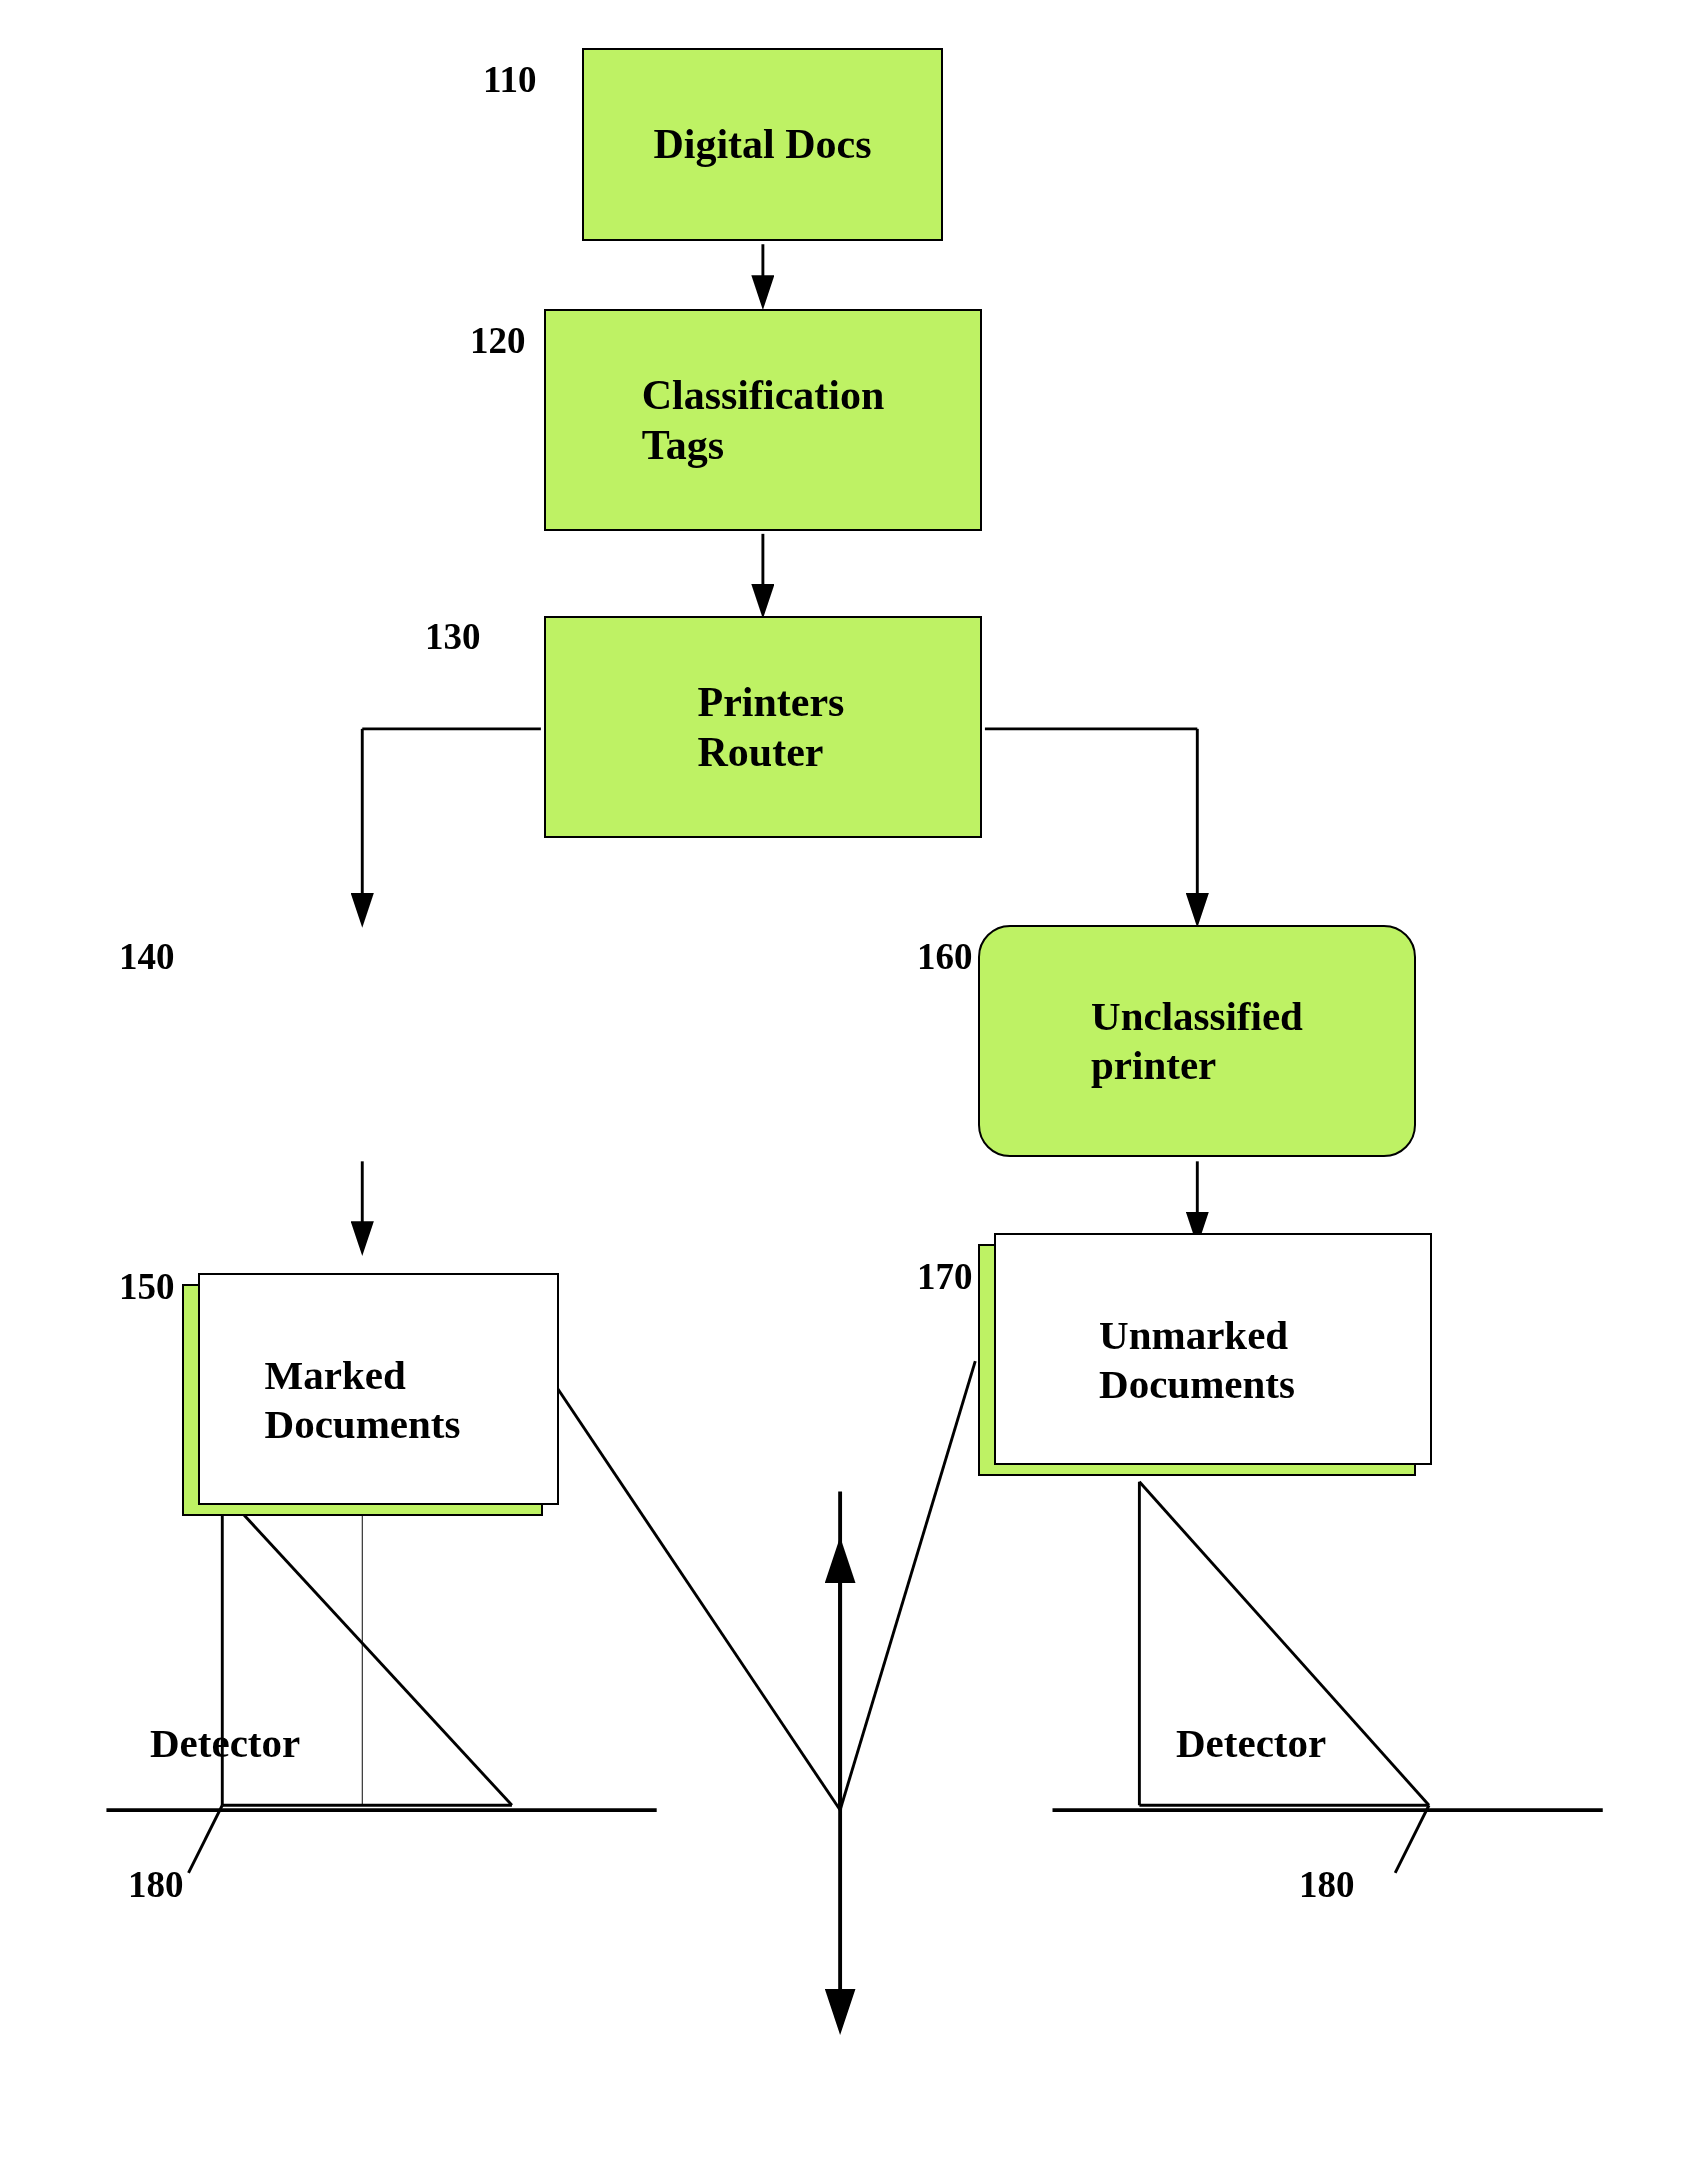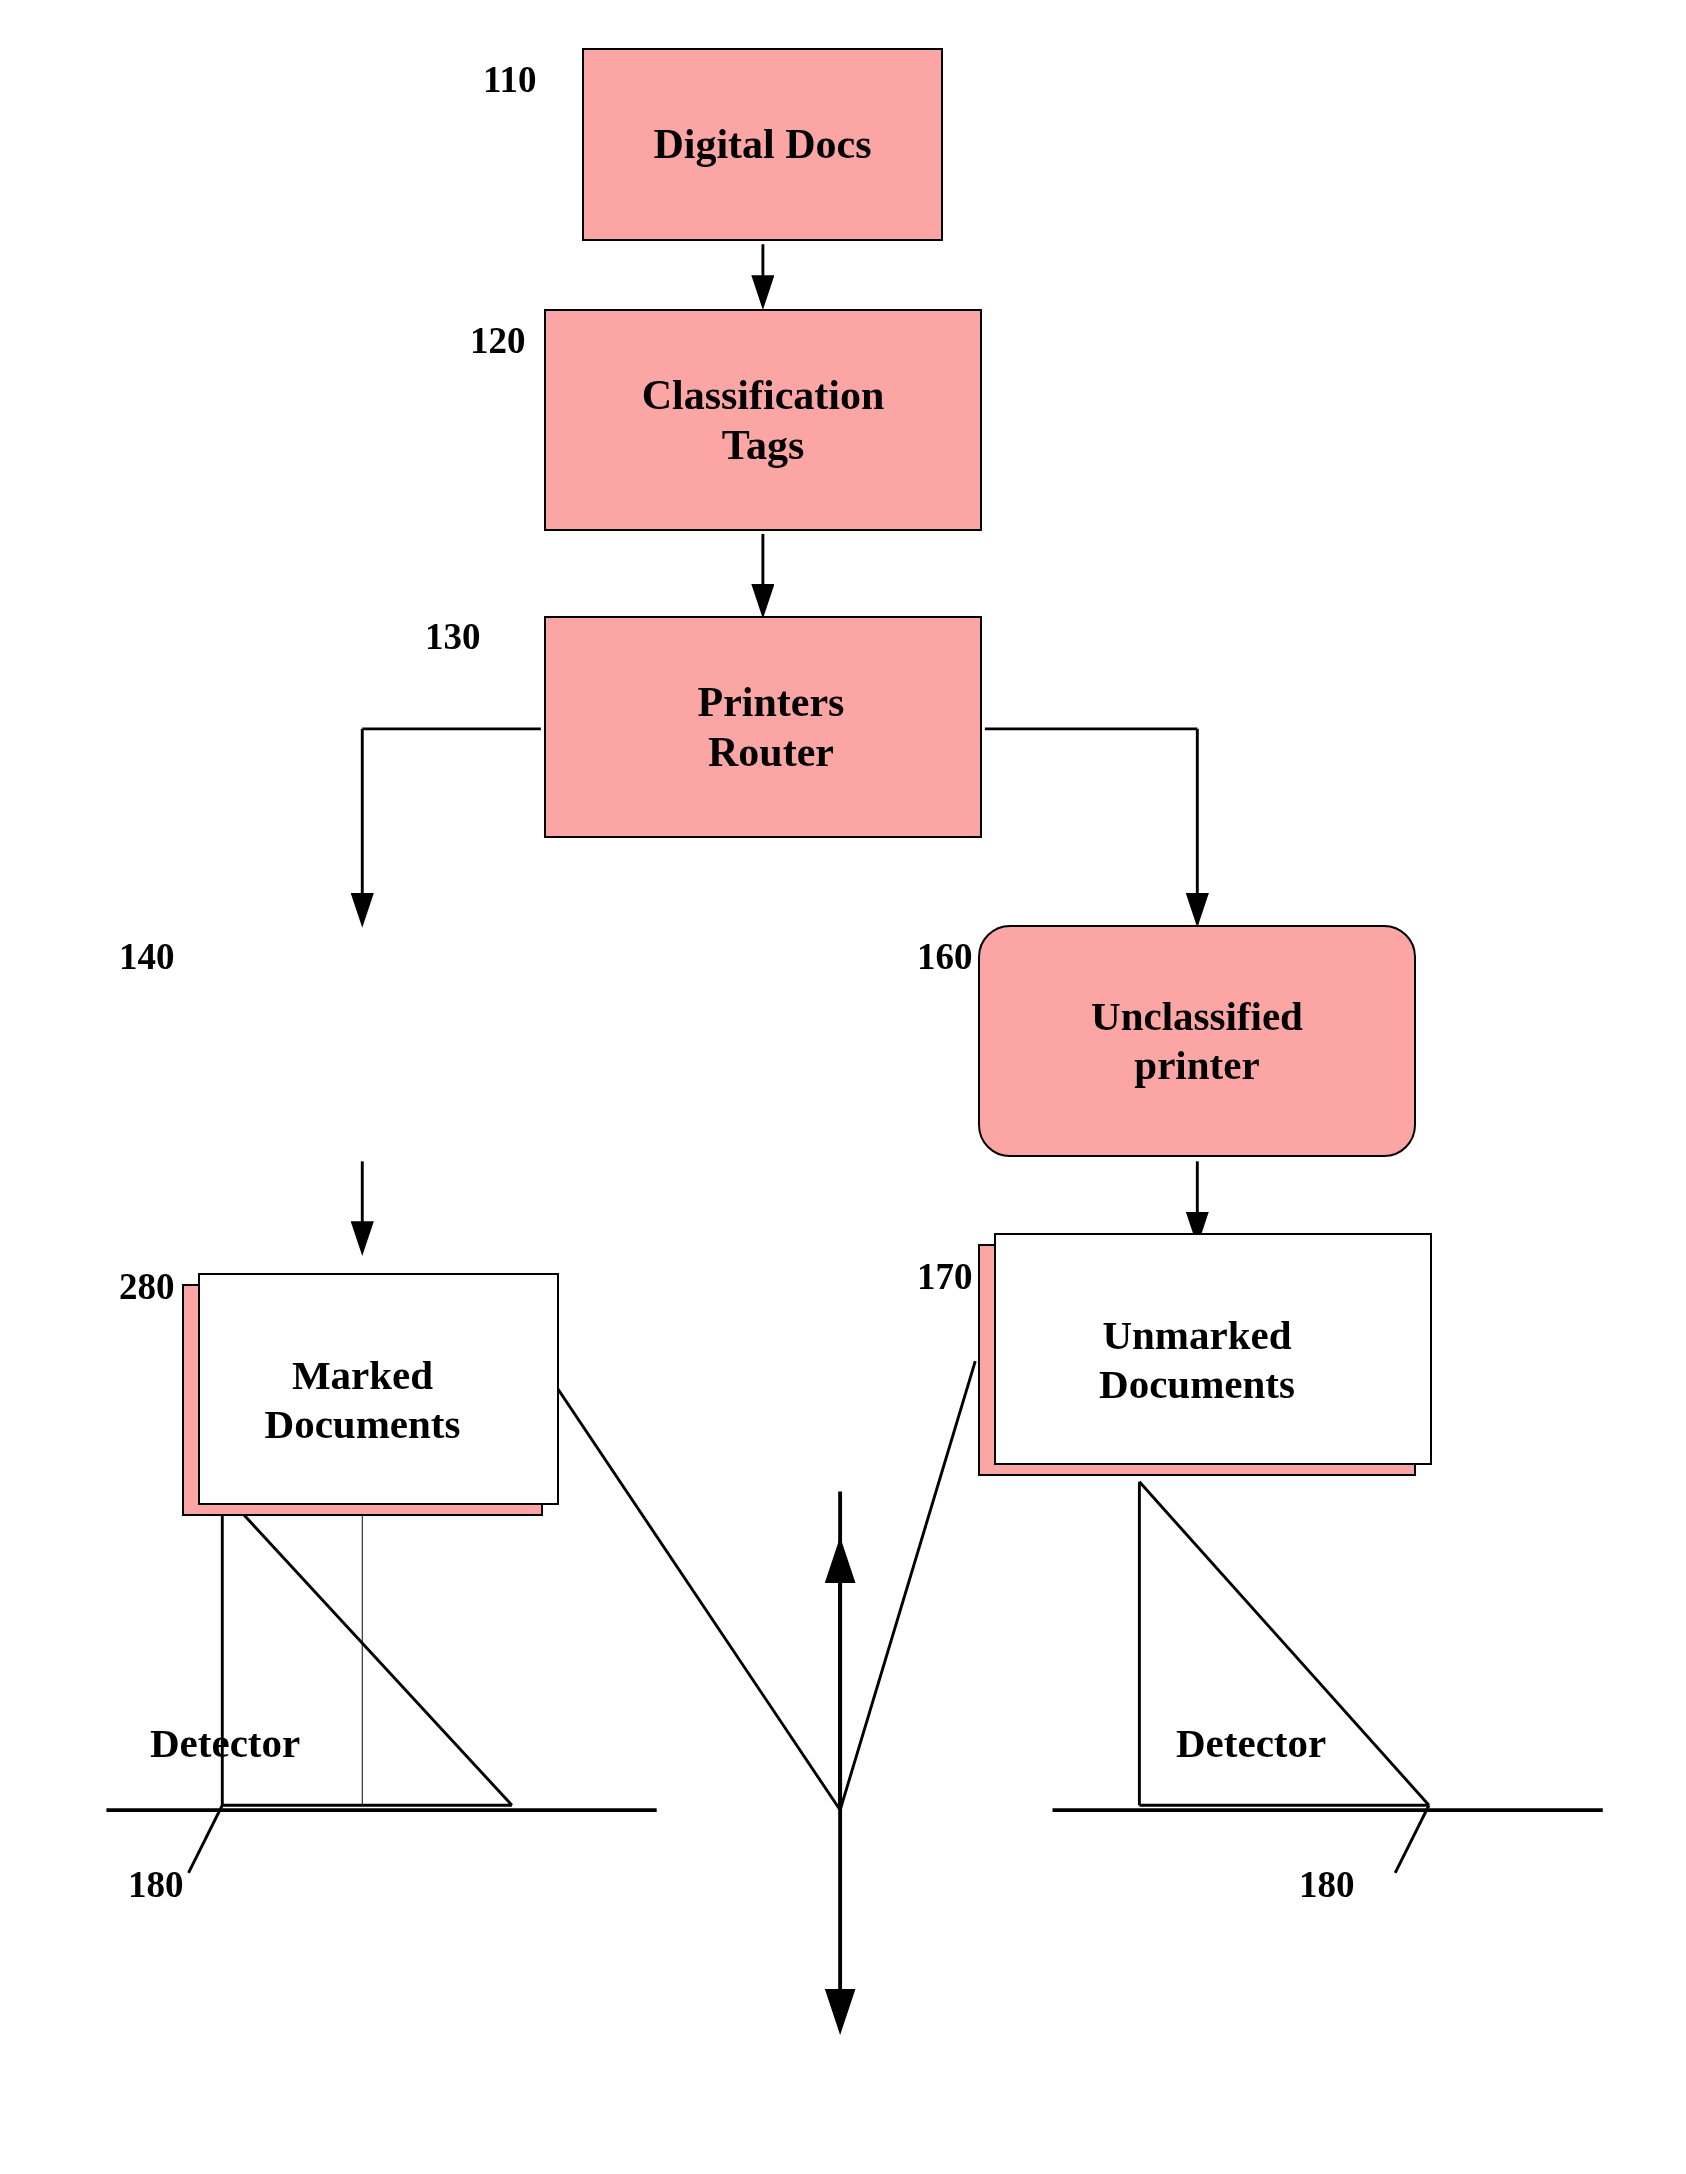--- a/index.html
+++ b/index.html
@@ -15,25 +15,24 @@
     .diagram-container {
       position: relative;
       width: 1687px;
       height: 2174px;
     }
 
     
     .box {
       position: absolute;
       border: 2.9px solid #000;
-      background: #fca5a5;
+      background: #bef264;
       display: flex;
       align-items: center;
       justify-content: center;
-      text-align: center;
       font-weight: bold;
       font-size: 39px;
       line-height: 1.2;
     }
 
     
     .box-shadow::before {
       content: '';
       position: absolute;
       top: -13.5px;
@@ -139,21 +138,21 @@
 
   <div class="box box-shadow" style="left:978px; top:1244px; width:438px; height:232px; font-size:41px; z-index:1;">
     <span>Unmarked<br>Documents</span>
   </div>
 
   <span class="ref-label" style="left:483px; top:58px;">110</span>
   <span class="ref-label" style="left:425px; top:319px;margin-left:45px;">120</span>
   <span class="ref-label" style="left:425px; top:615px;text-align:center;">130</span>
   <span class="ref-label" style="left:119px; top:935px;">140</span>
   <span class="ref-label" style="left:917px; top:935px;">160</span>
-  <span class="ref-label" style="left:119px; top:1265px;">280</span>
+  <span class="ref-label" style="left:119px; top:1265px;">150</span>
   <span class="ref-label" style="left:917px; top:1255px;">170</span>
   <span class="ref-label" style="left:128px; top:1863px;">180</span>
   <span class="ref-label" style="left:1299px; top:1863px;">180</span>
 
   <span class="ref-label" style="left:150px; top:1719px; font-size:41px;">Detector</span>
   <span class="ref-label" style="left:1176px; top:1719px; font-size:41px;">Detector</span>
 
 </div>
 
 

